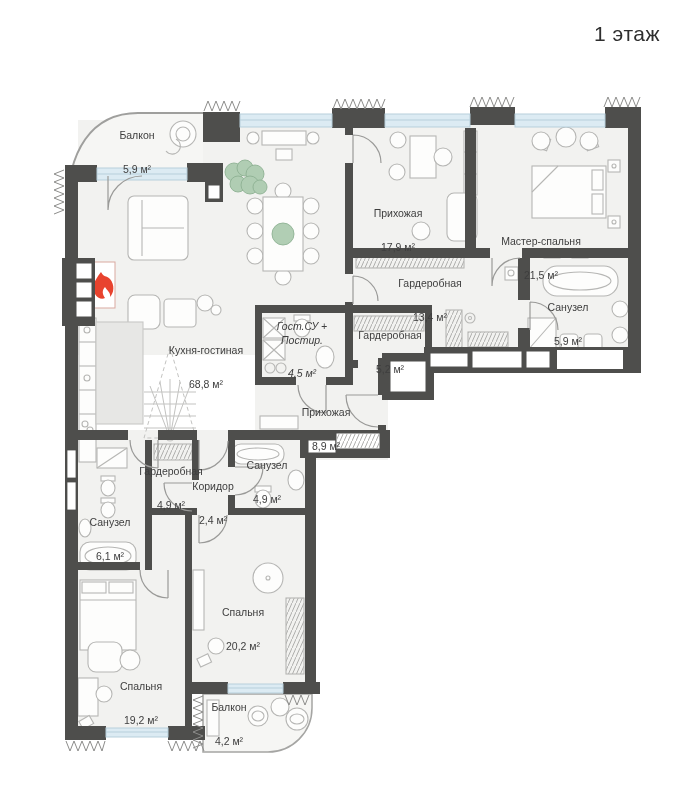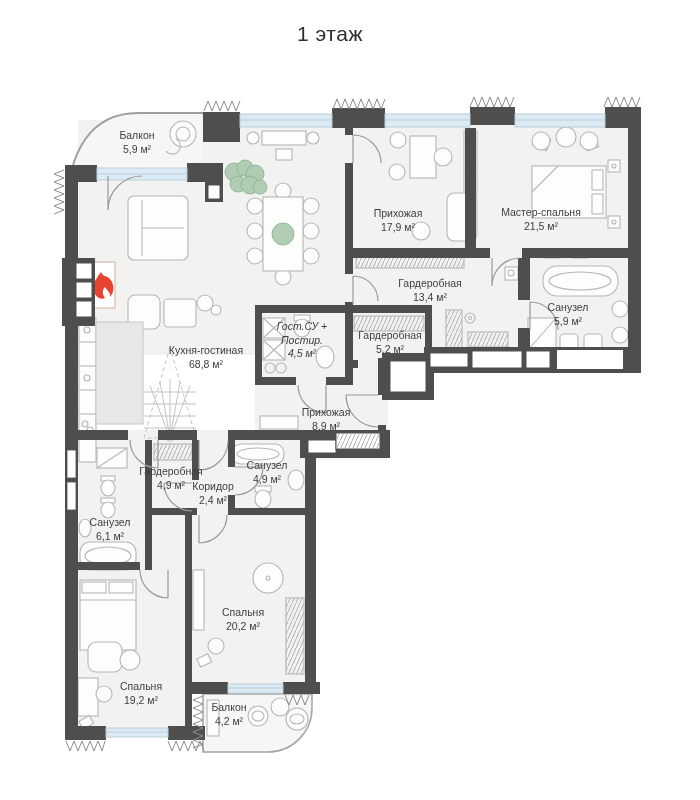--- a/index.html
+++ b/index.html
@@ -1,22 +1,22 @@
 <!DOCTYPE html>
 <html><head>
 <meta charset="utf-8">
 <style>
   html,body{margin:0;padding:0;background:#ffffff;}
   #stage{position:relative;width:700px;height:800px;background:#ffffff;overflow:hidden;
          font-family:"Liberation Sans",sans-serif;}
-  #plan-title{position:absolute;left:0;top:22px;width:660px;text-align:center;
+  #plan-title{position:absolute;left:0;top:22px;width:660px;text-align:right;
               font-size:21px;color:#2f2f2f;letter-spacing:.5px;}
   .room-label{position:absolute;transform:translate(-50%,-50%);text-align:center;
               font-size:10.5px;line-height:1.3;color:#3e3e3e;white-space:nowrap;}
-  .room-label .rn,.room-label .ra{display:block;}
+  .room-label .rn,.room-label .ra{display:block;margin-top:20px;}
   .room-label.wrap{white-space:normal;width:66px;font-style:italic;}
   svg{position:absolute;left:0;top:0;}
 </style>
 </head>
 <body>
 
 <div id="stage">
   <div id="plan-title">1 этаж</div>
 
   <svg width="700" height="800" viewBox="0 0 700 800">
@@ -358,21 +358,21 @@
   </svg>
 
   <div class="room-label" style="left:137px;top:143px">
     <span class="rn">Балкон</span>
     <span class="ra">5,9 м²</span>
   </div>
   <div class="room-label" style="left:398px;top:221px">
     <span class="rn">Прихожая</span>
     <span class="ra">17,9 м²</span>
   </div>
-  <div class="room-label" style="left:541px;top:220px">
+  <div class="room-label" style="left:541px;top:249px">
     <span class="rn">Мастер-спальня</span>
     <span class="ra">21,5 м²</span>
   </div>
   <div class="room-label" style="left:430px;top:291px">
     <span class="rn">Гардеробная</span>
     <span class="ra">13,4 м²</span>
   </div>
   <div class="room-label" style="left:568px;top:315px">
     <span class="rn">Санузел</span>
     <span class="ra">5,9 м²</span>

